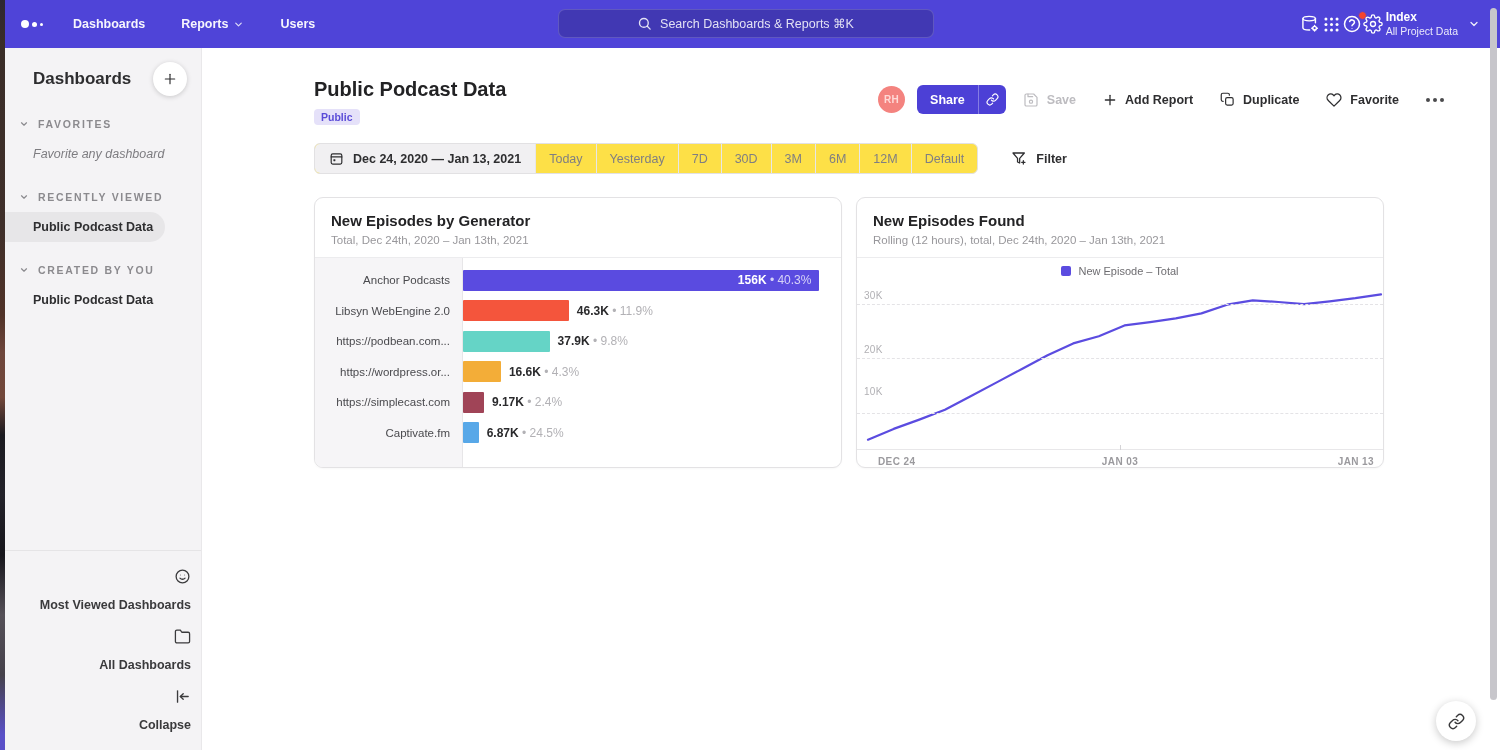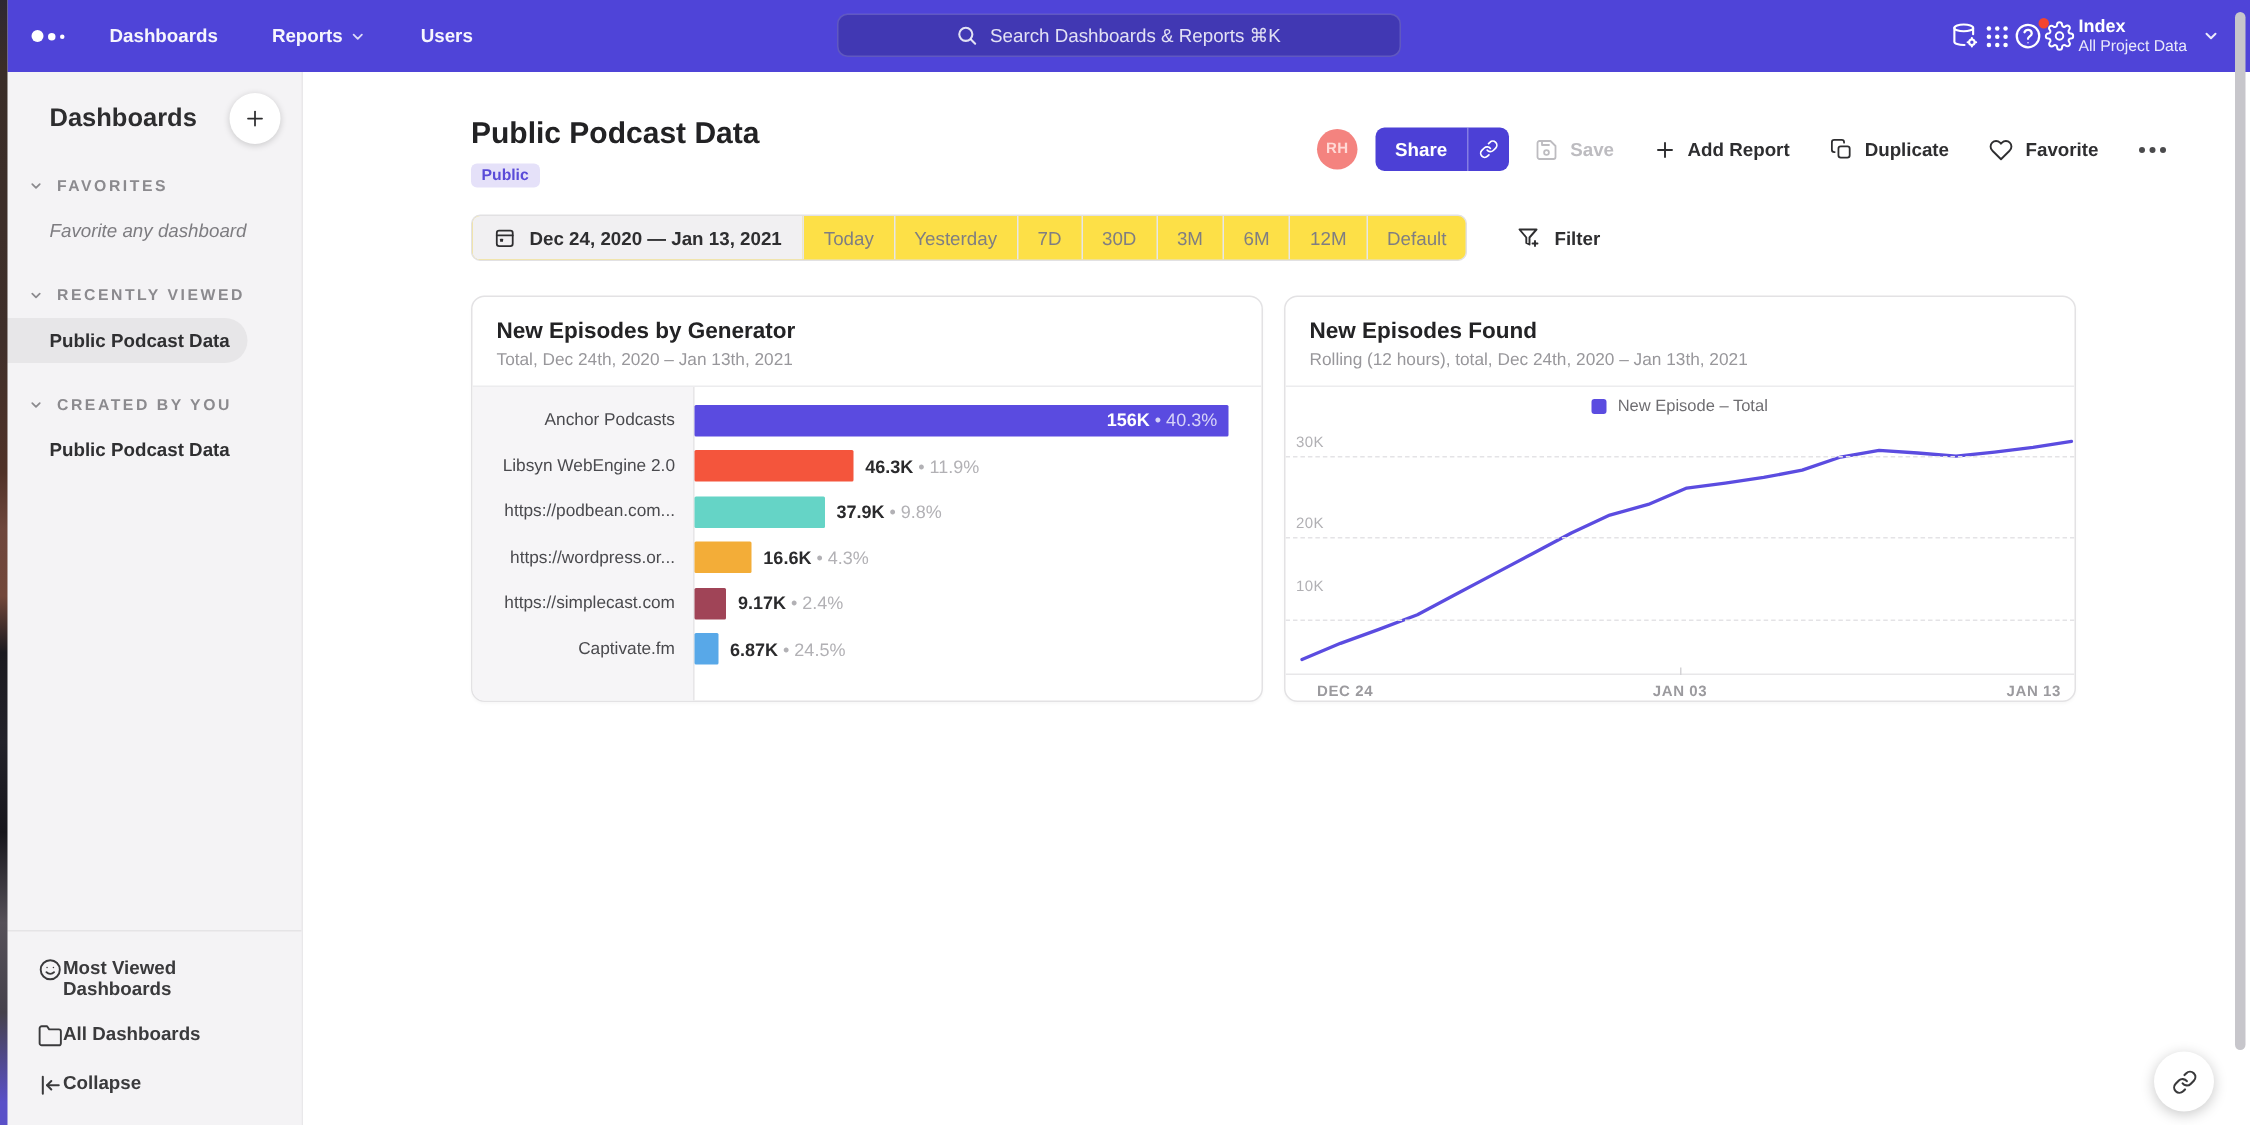--- a/index.html
+++ b/index.html
@@ -37,21 +37,21 @@
   .side-title { font-size:17px; font-weight:700; color:#2d2d2f; }
   .add-btn { width:34px; height:34px; border-radius:50%; border:none; background:#fff; color:#2d2d2f;
     box-shadow:0 1px 5px rgba(0,0,0,.18); cursor:pointer; display:flex; align-items:center; justify-content:center; }
   .side-section { margin-top:22px; }
   .sec-head { display:flex; align-items:center; gap:9px; padding-left:14px; color:#8b8a8e; font-size:10.5px;
     font-weight:700; letter-spacing:1.7px; cursor:pointer; }
   .side-item { margin-top:9px; padding:8px 10px 8px 28px; font-size:12.5px; font-weight:700; color:#2f2f31; cursor:pointer; }
   .side-item.hint { font-weight:400; font-style:italic; color:#7d7c80; }
   .side-item.selected { background:#e7e6e8; border-radius:0 16px 16px 0; width:160px; }
   .sidebar-footer { position:absolute; left:0; right:0; bottom:0; border-top:1px solid #e5e4e6; padding:9px 0 10px; background:#f4f3f5; }
-  .foot-item { display:flex; align-items:flex-start; padding:8px 10px 8px 20px; font-size:12.5px; font-weight:700; color:#3a3a3c; cursor:pointer; }
+  .foot-item { display:flex; align-items:flex-end; gap:13px; padding:8px 10px 8px 20px; font-size:12.5px; font-weight:700; color:#3a3a3c; cursor:pointer;flex-direction:column; }
   .foot-item svg { flex:none; color:#3a3a3c; }
 
   
   .content { position:absolute; left:202px; top:48px; right:0; bottom:0; background:#fff; }
   .page-head { display:flex; align-items:flex-start; justify-content:space-between; margin:30px 56px 0 112px; }
   .page-title { font-size:20px; font-weight:700; color:#222224; }
   .badge { display:inline-block; margin-top:8px; background:#e5e1f9; color:#5a4bd8; font-size:10.5px; font-weight:700;
     padding:2px 7px; border-radius:4px; }
   .actions { display:flex; align-items:center; margin-top:7px; }
   .avatar { width:27px; height:27px; border-radius:50%; background:#f4837f; color:#ffd9d6; font-size:10px; font-weight:700;

